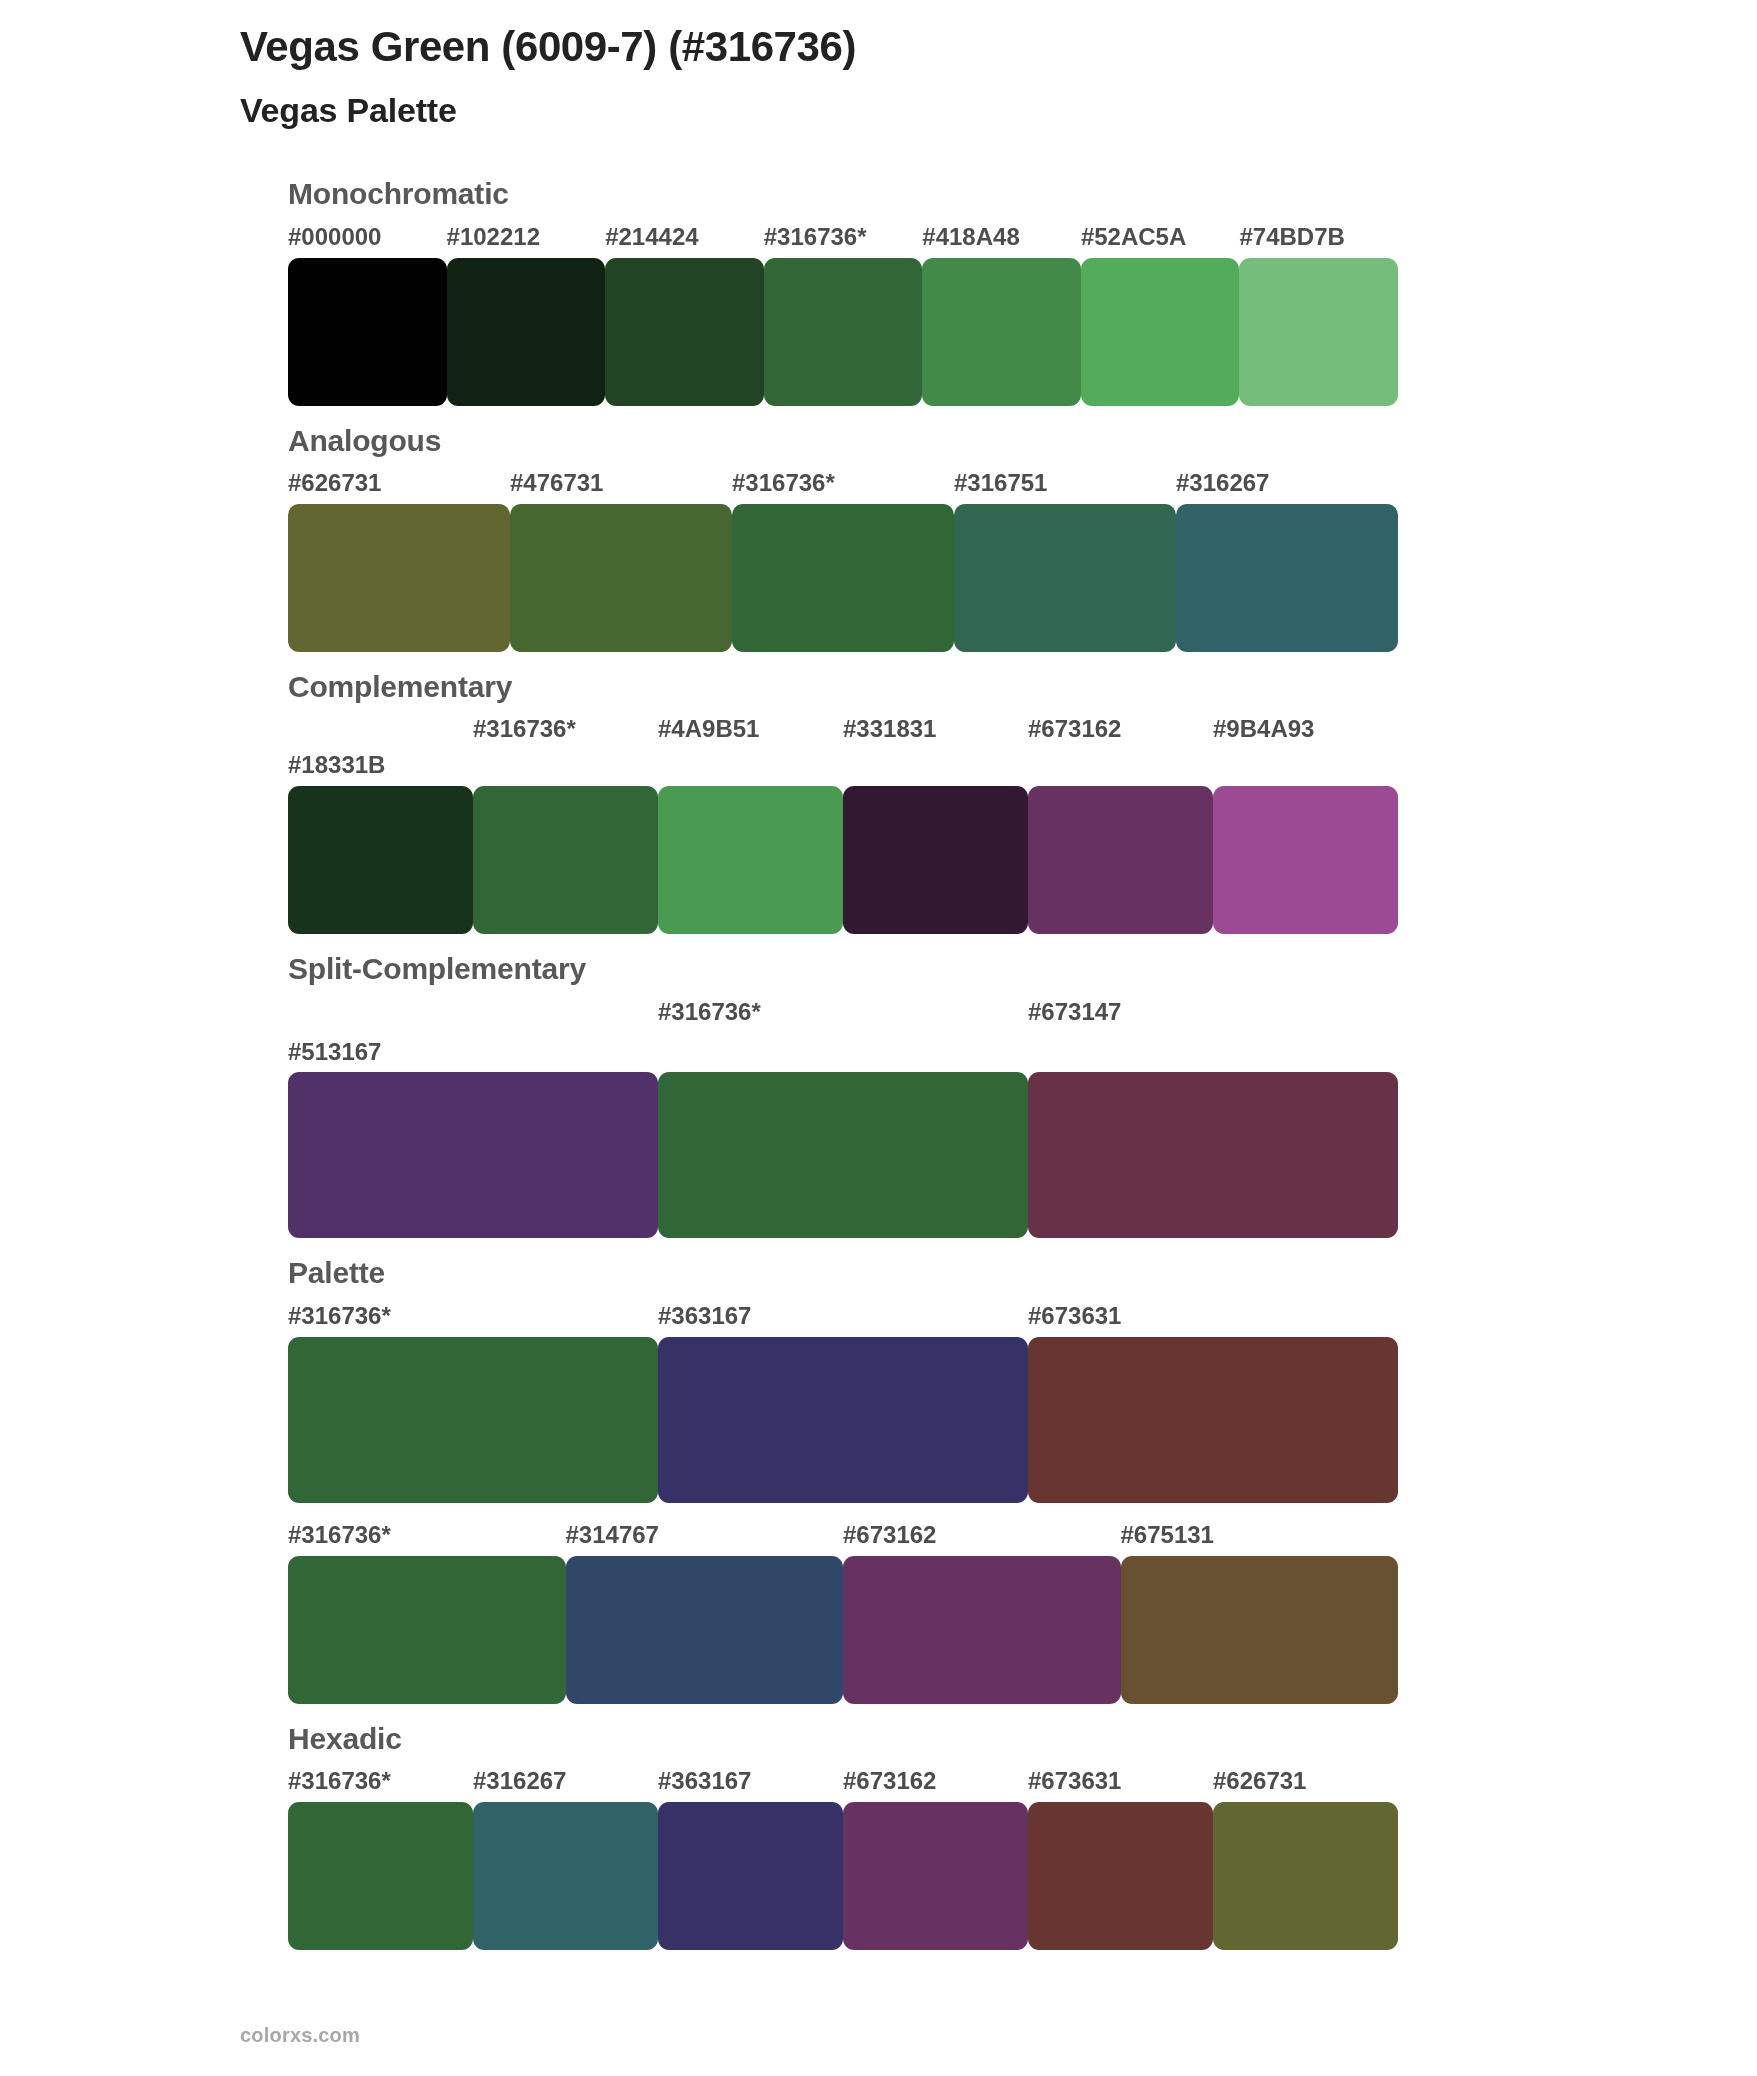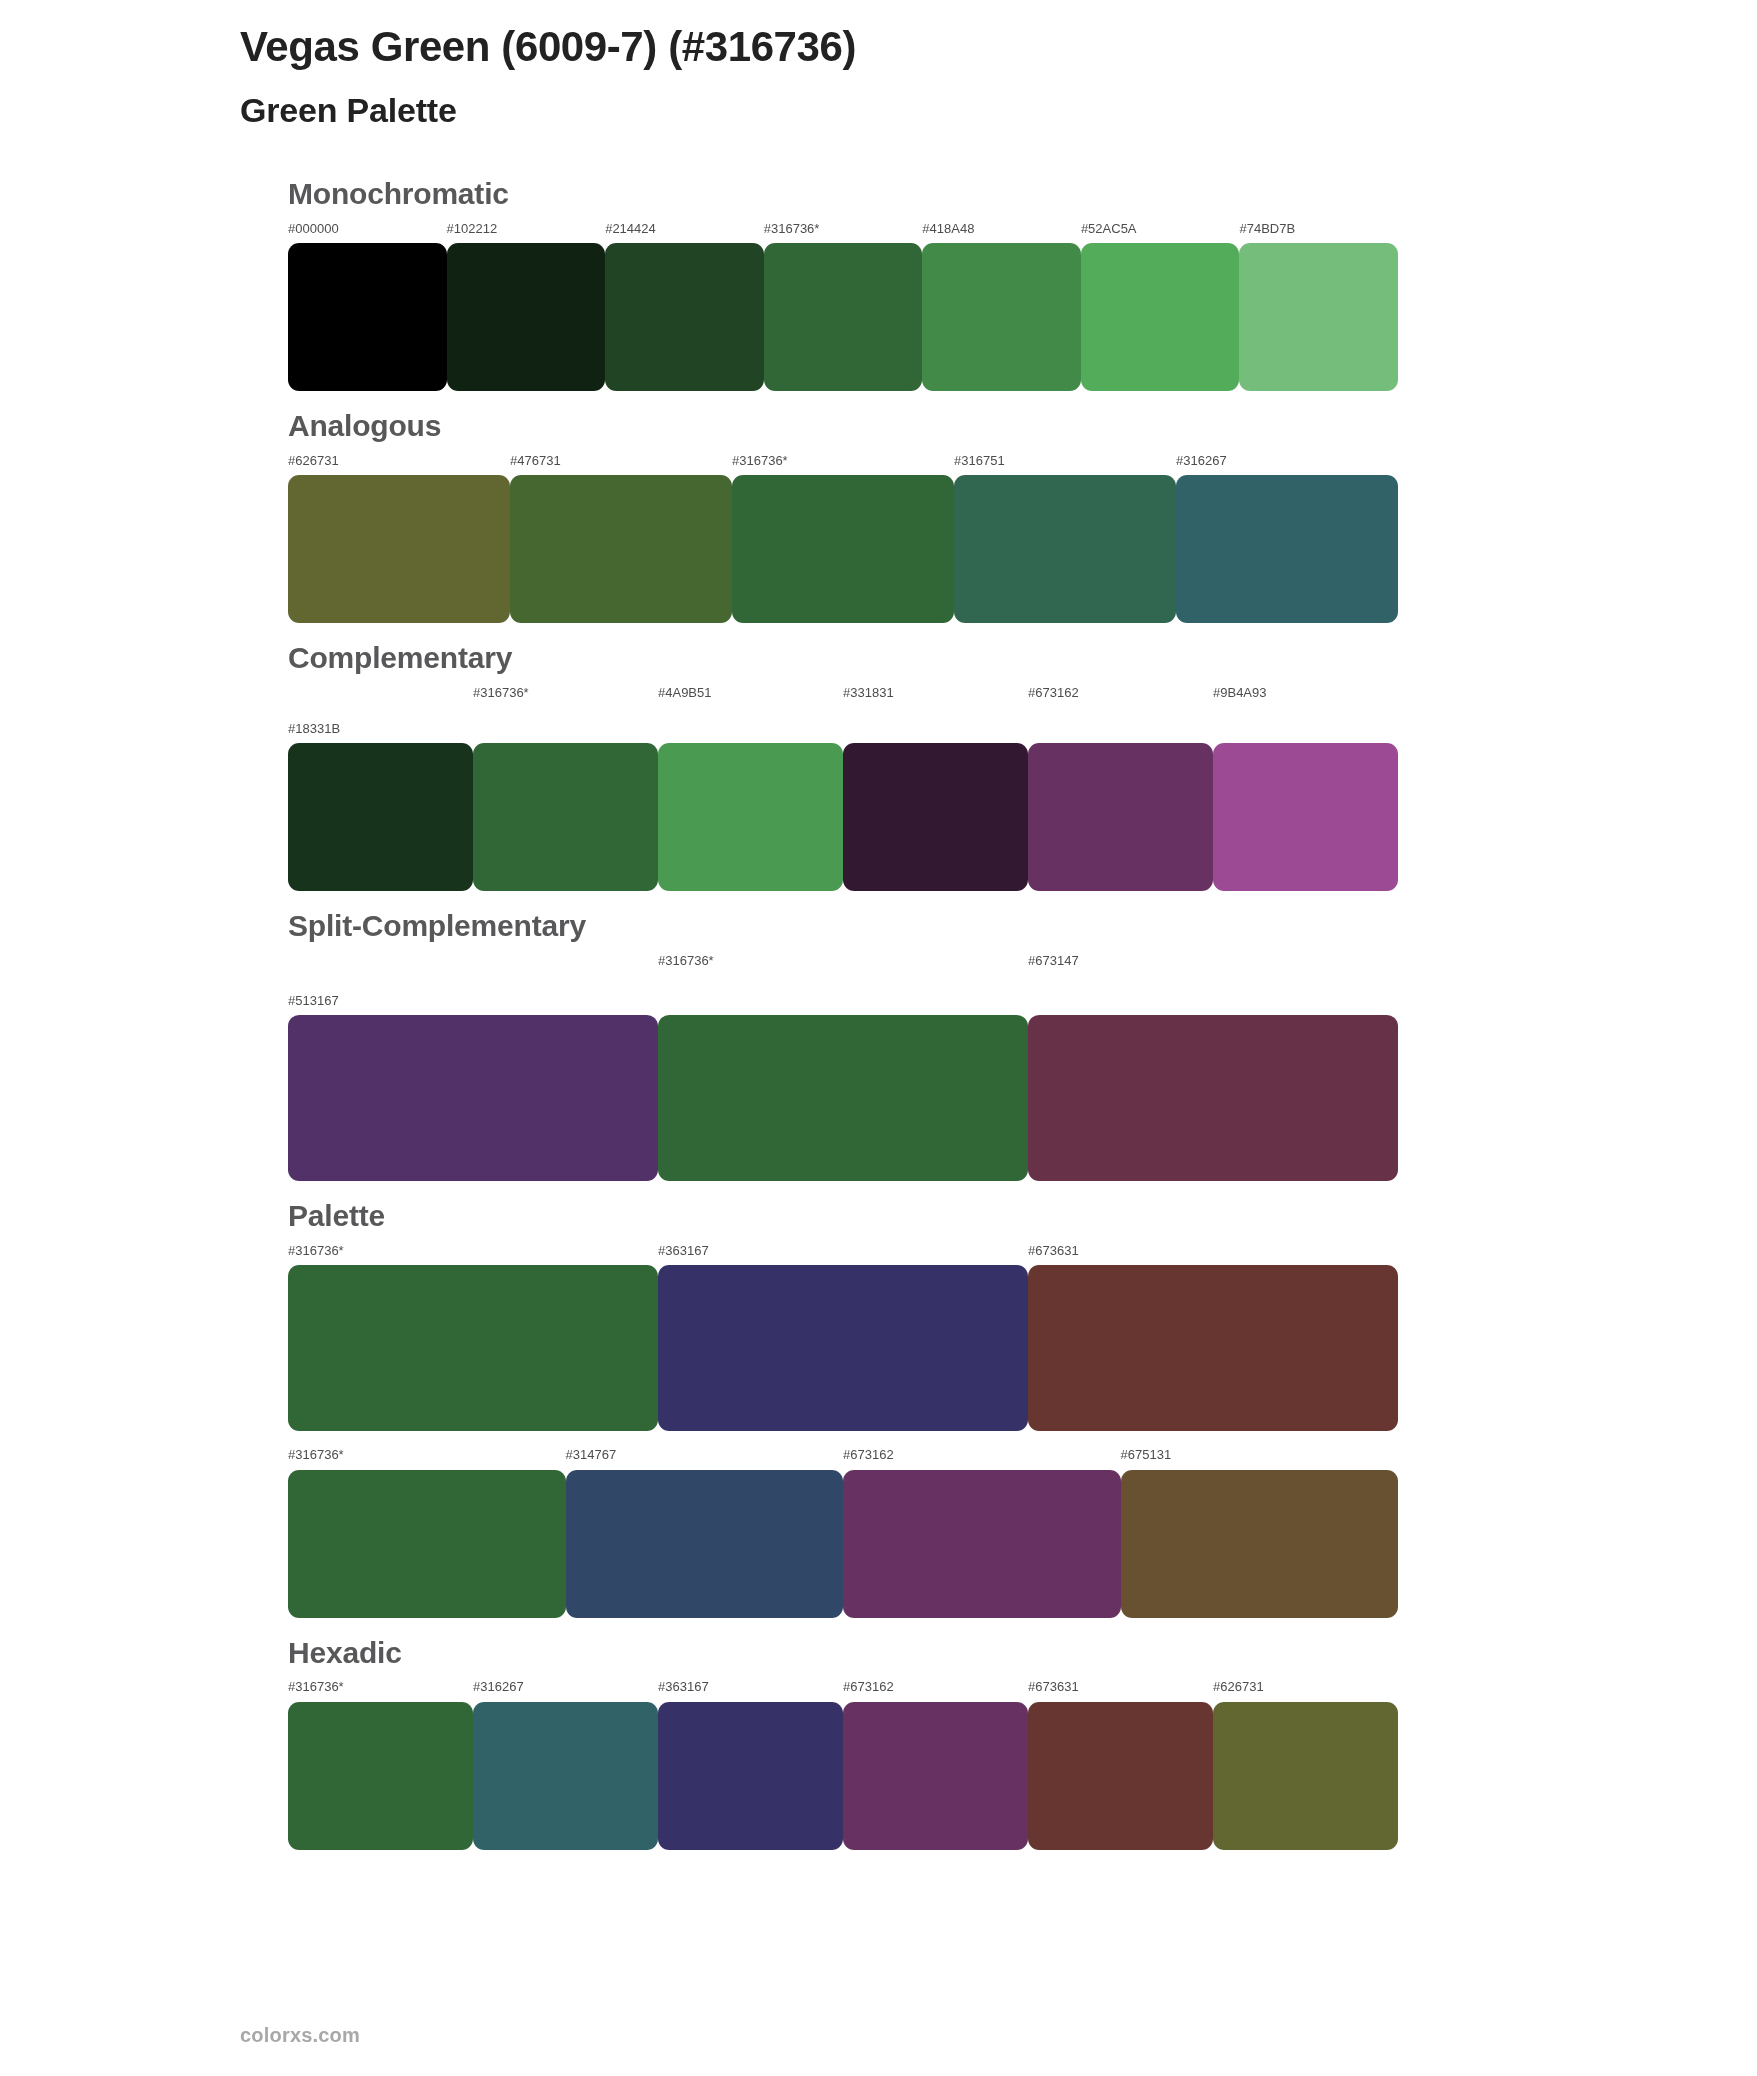--- a/index.html
+++ b/index.html
@@ -65,22 +65,22 @@
     line-height: 1.25;
     margin-bottom: 8px;
   }
 
   .swatch-labels {
     display: flex;
     width: 1110px;
   }
 
   .swatch-label {
-    font-size: 13px;
-    font-weight: normal;
+    font-size: 24px;
+    font-weight: bold;
     color: #4d4d4f;
     line-height: 1.3;
     padding-bottom: 5.6px;
     white-space: nowrap;
     overflow: visible;
   }
 
   .swatch-row {
     display: flex;
     width: 1110px;
@@ -107,21 +107,21 @@
     letter-spacing: 0.2px;
   }
 </style>
 </head>
 <body>
 
 <div class="page">
 
   <div class="header">
     <h1 class="page-title">Vegas Green (6009-7) (#316736)</h1>
-    <h2 class="page-subtitle">Green Palette</h2>
+    <h2 class="page-subtitle">Vegas Palette</h2>
   </div>
 
   <div class="sections" id="sections-container">
       <div class="section">
         <div class="section-title">Monochromatic</div>
         <div class="swatch-labels">
           <div class="swatch-label" style="flex: 1 1 0px;">#000000</div>
           <div class="swatch-label" style="flex: 1 1 0px;">#102212</div>
           <div class="swatch-label" style="flex: 1 1 0px;">#214424</div>
           <div class="swatch-label" style="flex: 1 1 0px;">#316736*</div>

